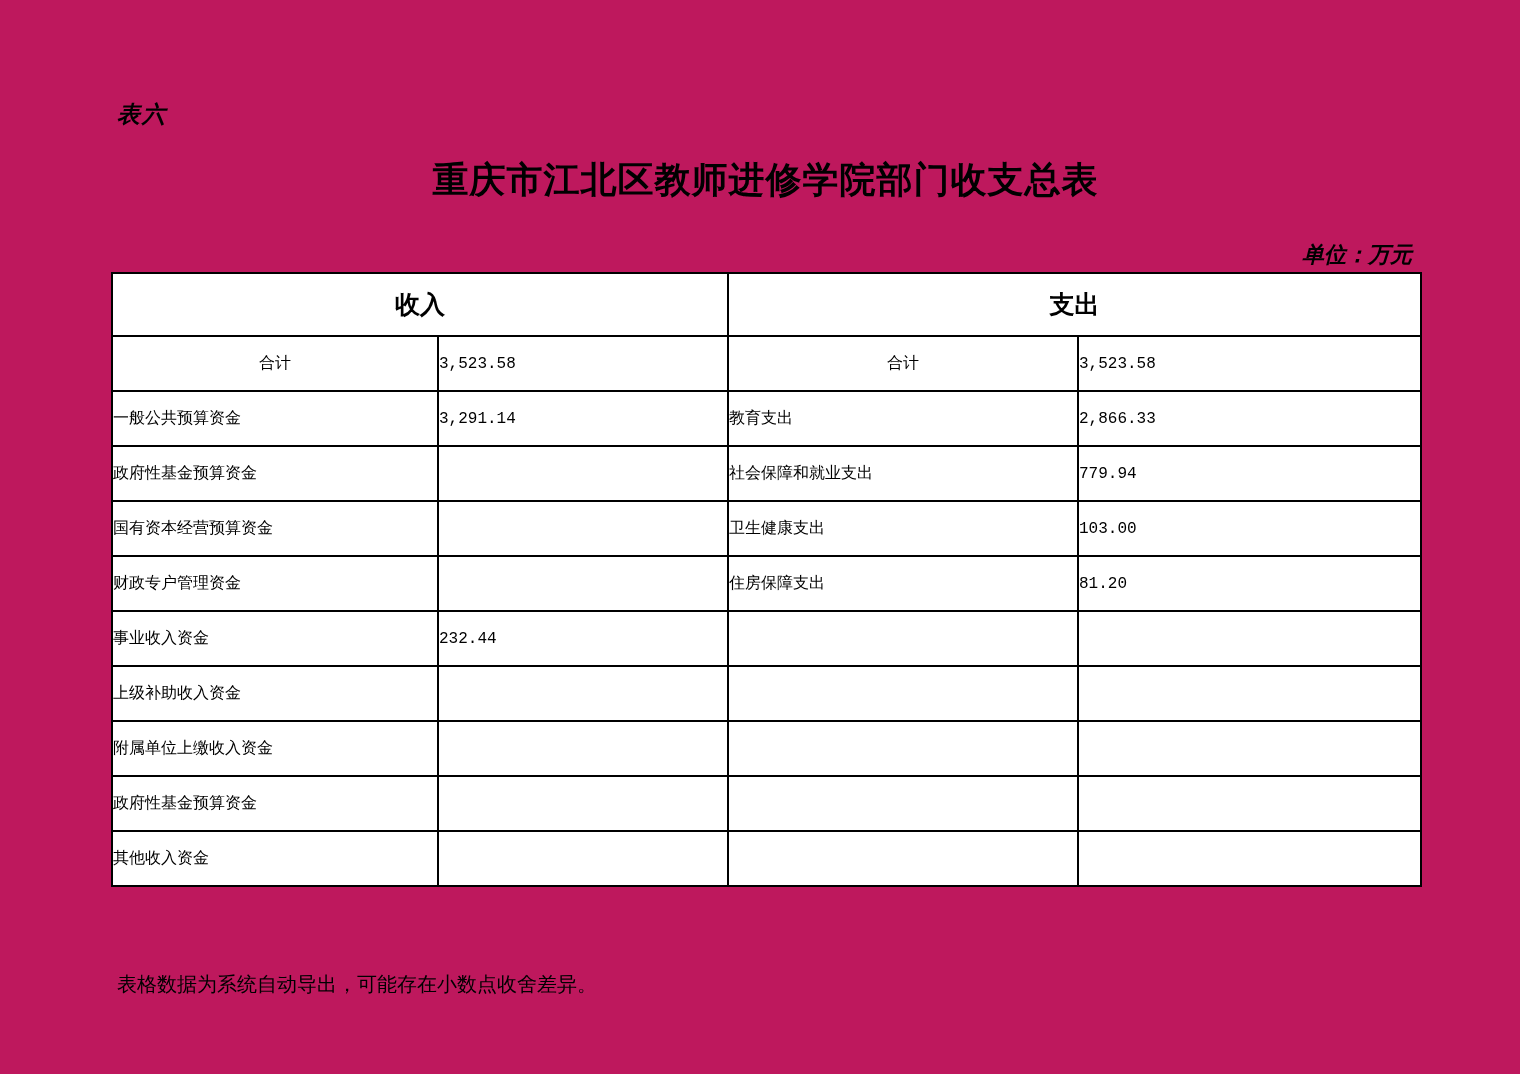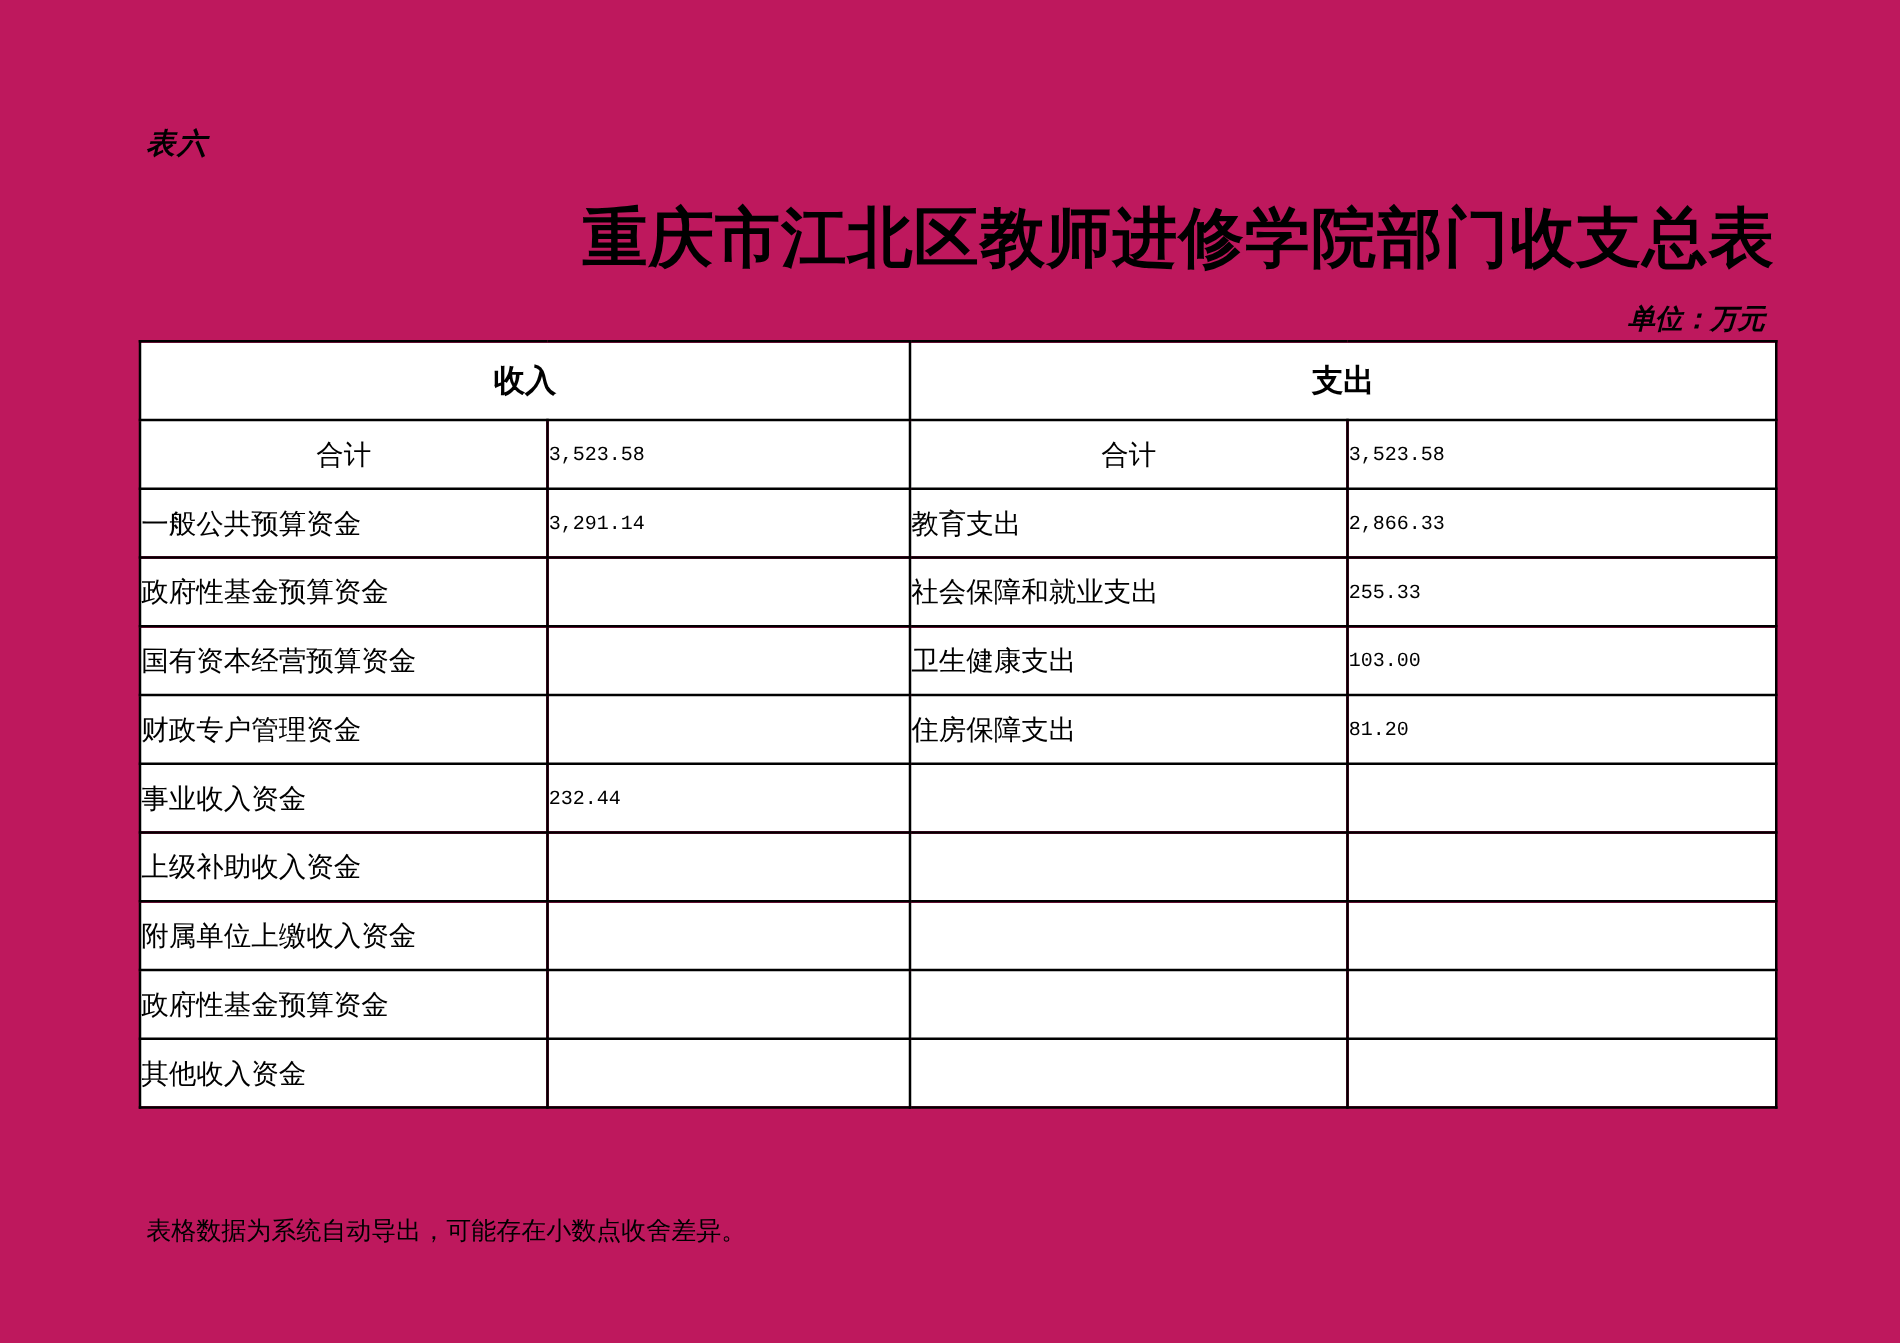--- a/index.html
+++ b/index.html
@@ -24,22 +24,22 @@
     font-style: italic;
     font-weight: 600;
     font-family: "Liberation Serif", serif;
     letter-spacing: 2px;
   }
   .doc-title {
     position: absolute;
     left: 111px;
     top: 156px;
     width: 1309px;
-    text-align: right;
-    font-size: 52px;
+    text-align: center;
+    font-size: 36px;
     font-weight: bold;
     font-family: Liberation Sans, sans-serif;
     letter-spacing: 1px;
   }
   .unit-note {
     position: absolute;
     left: 111px;
     top: 240px;
     width: 1301px;
     text-align: right;
@@ -74,21 +74,21 @@
   th.col-header {
     height: 58px;
     font-size: 24px;
     font-weight: bold;
     text-align: center;
     vertical-align: middle;
     font-family: "Liberation Sans", sans-serif;
   }
   td.item {
     height: 53px;
-    font-size: 22px;
+    font-size: 16px;
     text-align: left;
     vertical-align: middle;
     padding-left: 12px;
     font-family: "Liberation Serif", serif;
   }
   td.item.center {
     text-align: center;
     padding-left: 0;
   }
   td.value {
@@ -140,21 +140,21 @@
       <tr>
         <td class="item">一般公共预算资金</td>
         <td class="value">3,291.14</td>
         <td class="item">教育支出</td>
         <td class="value">2,866.33</td>
       </tr>
       <tr>
         <td class="item">政府性基金预算资金</td>
         <td class="value"></td>
         <td class="item">社会保障和就业支出</td>
-        <td class="value">255.33</td>
+        <td class="value">779.94</td>
       </tr>
       <tr>
         <td class="item">国有资本经营预算资金</td>
         <td class="value"></td>
         <td class="item">卫生健康支出</td>
         <td class="value">103.00</td>
       </tr>
       <tr>
         <td class="item">财政专户管理资金</td>
         <td class="value"></td>

